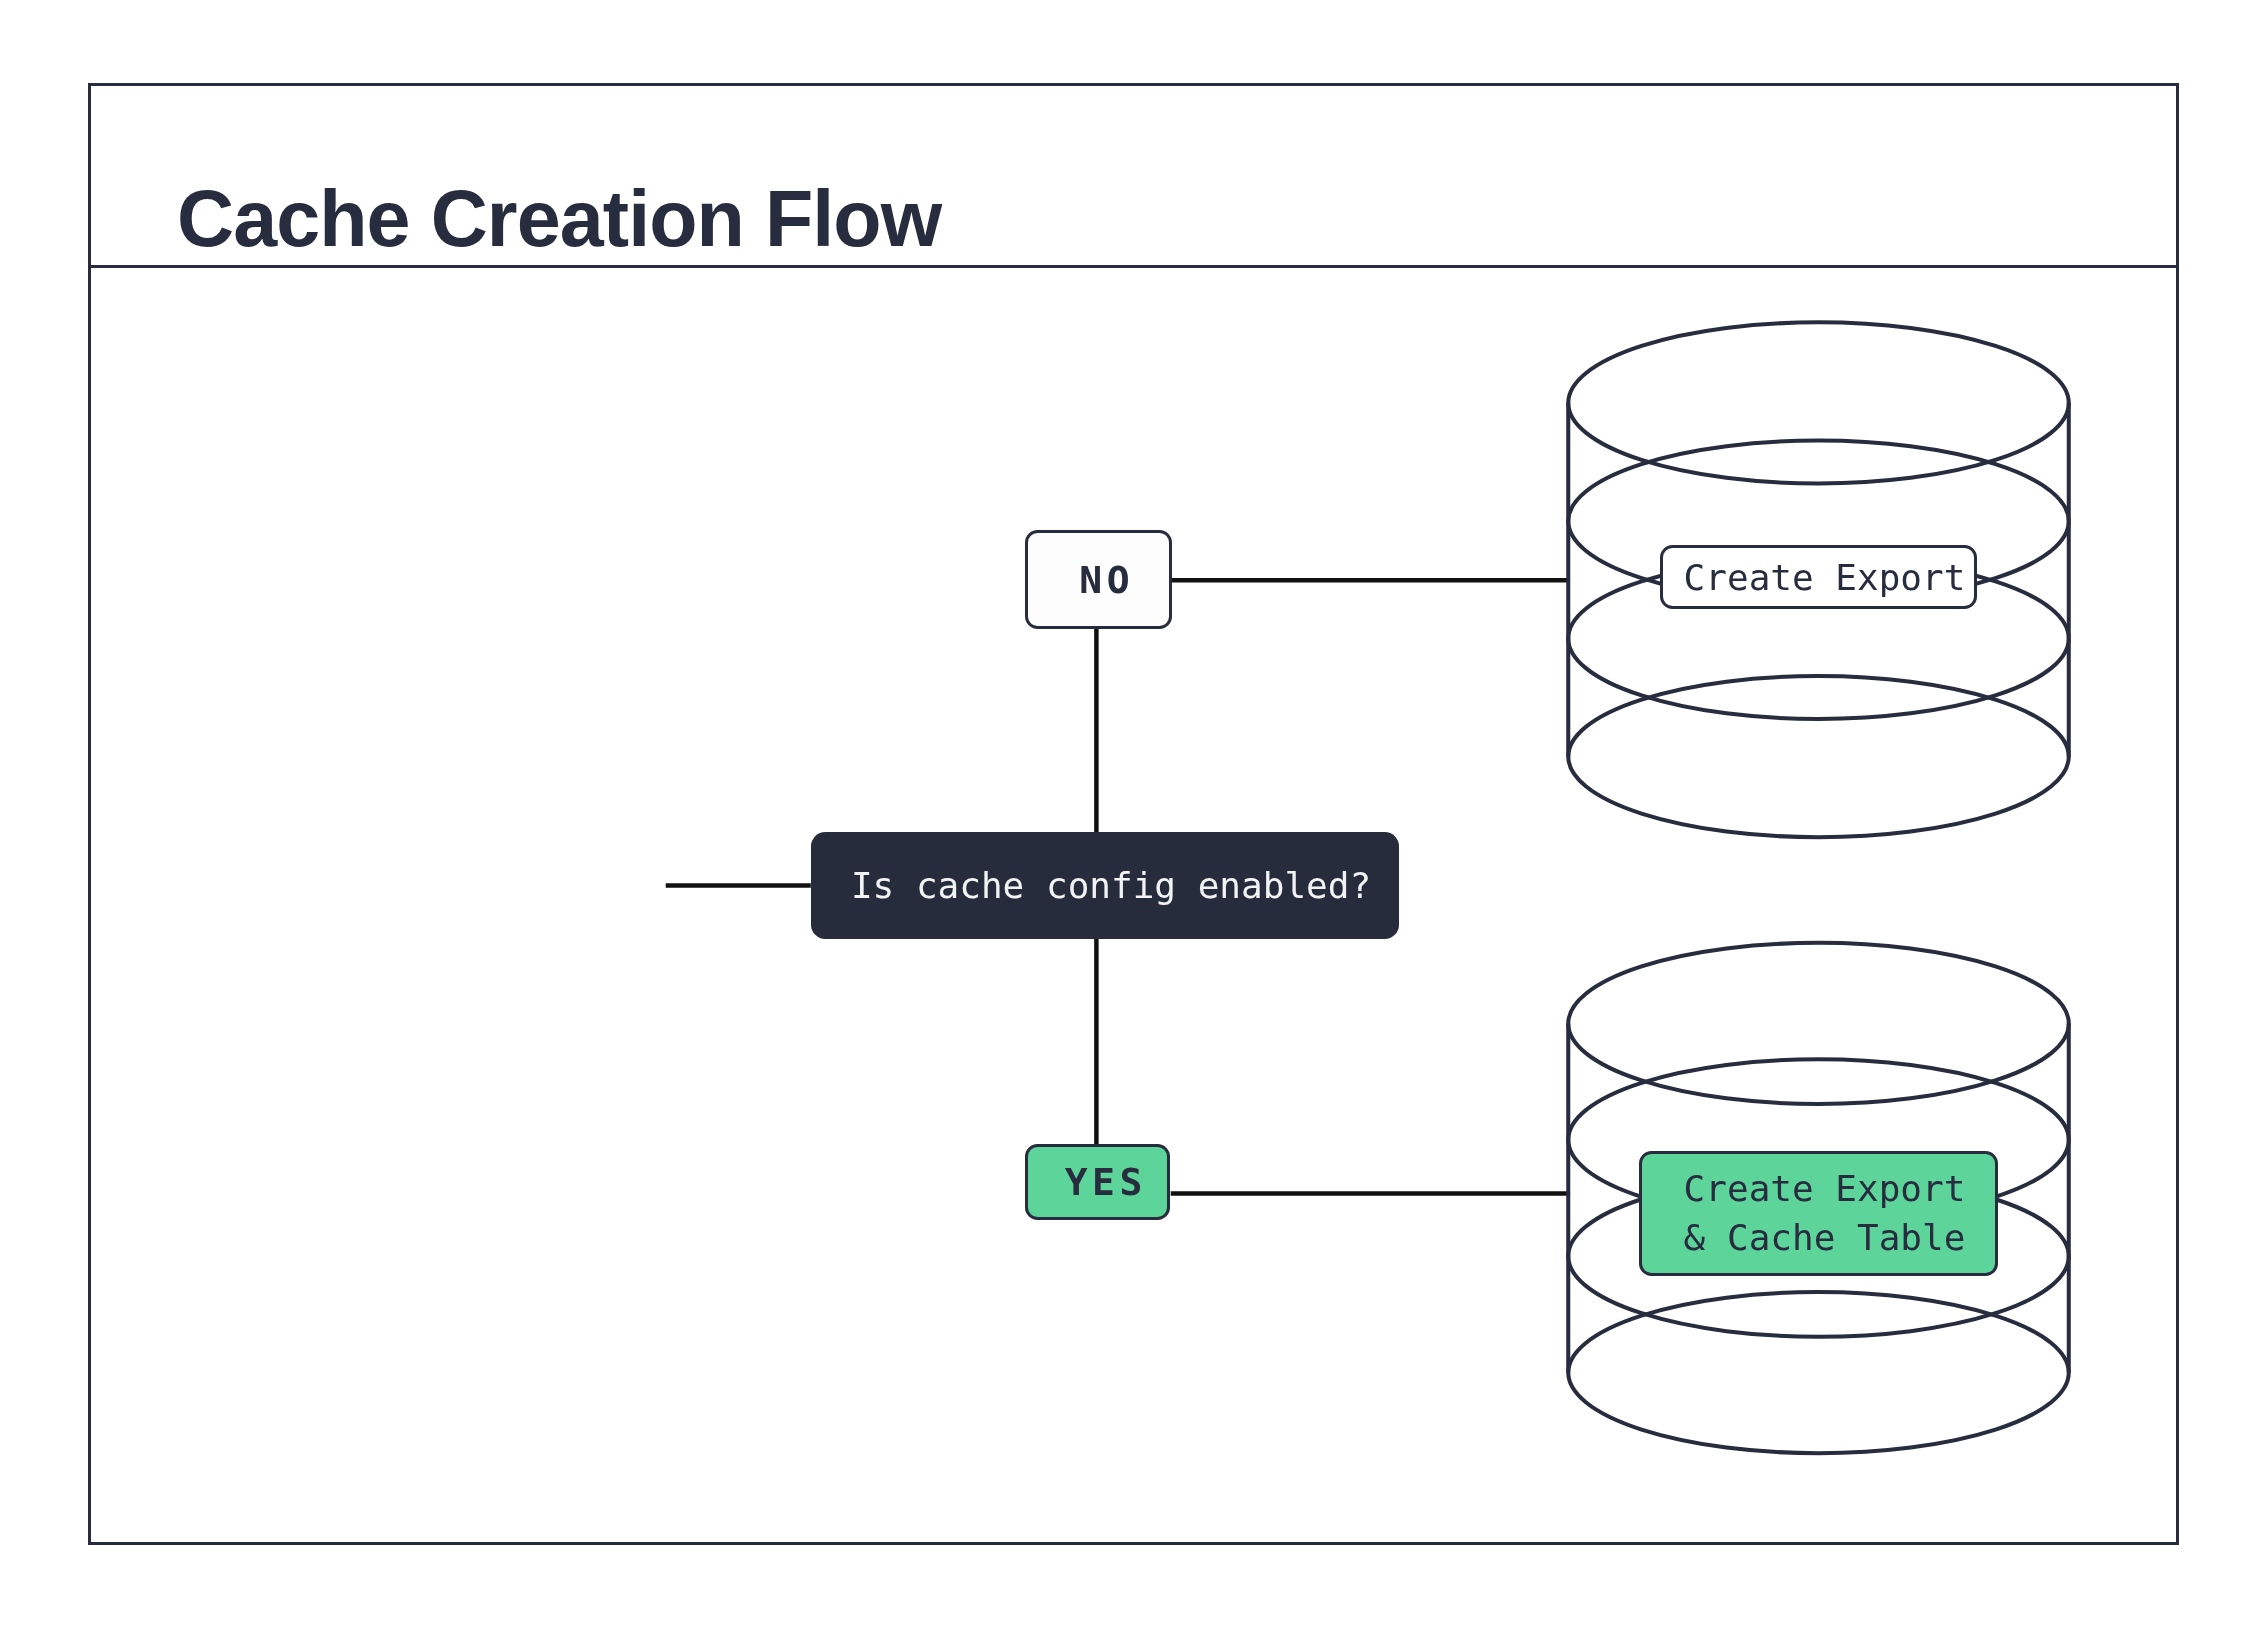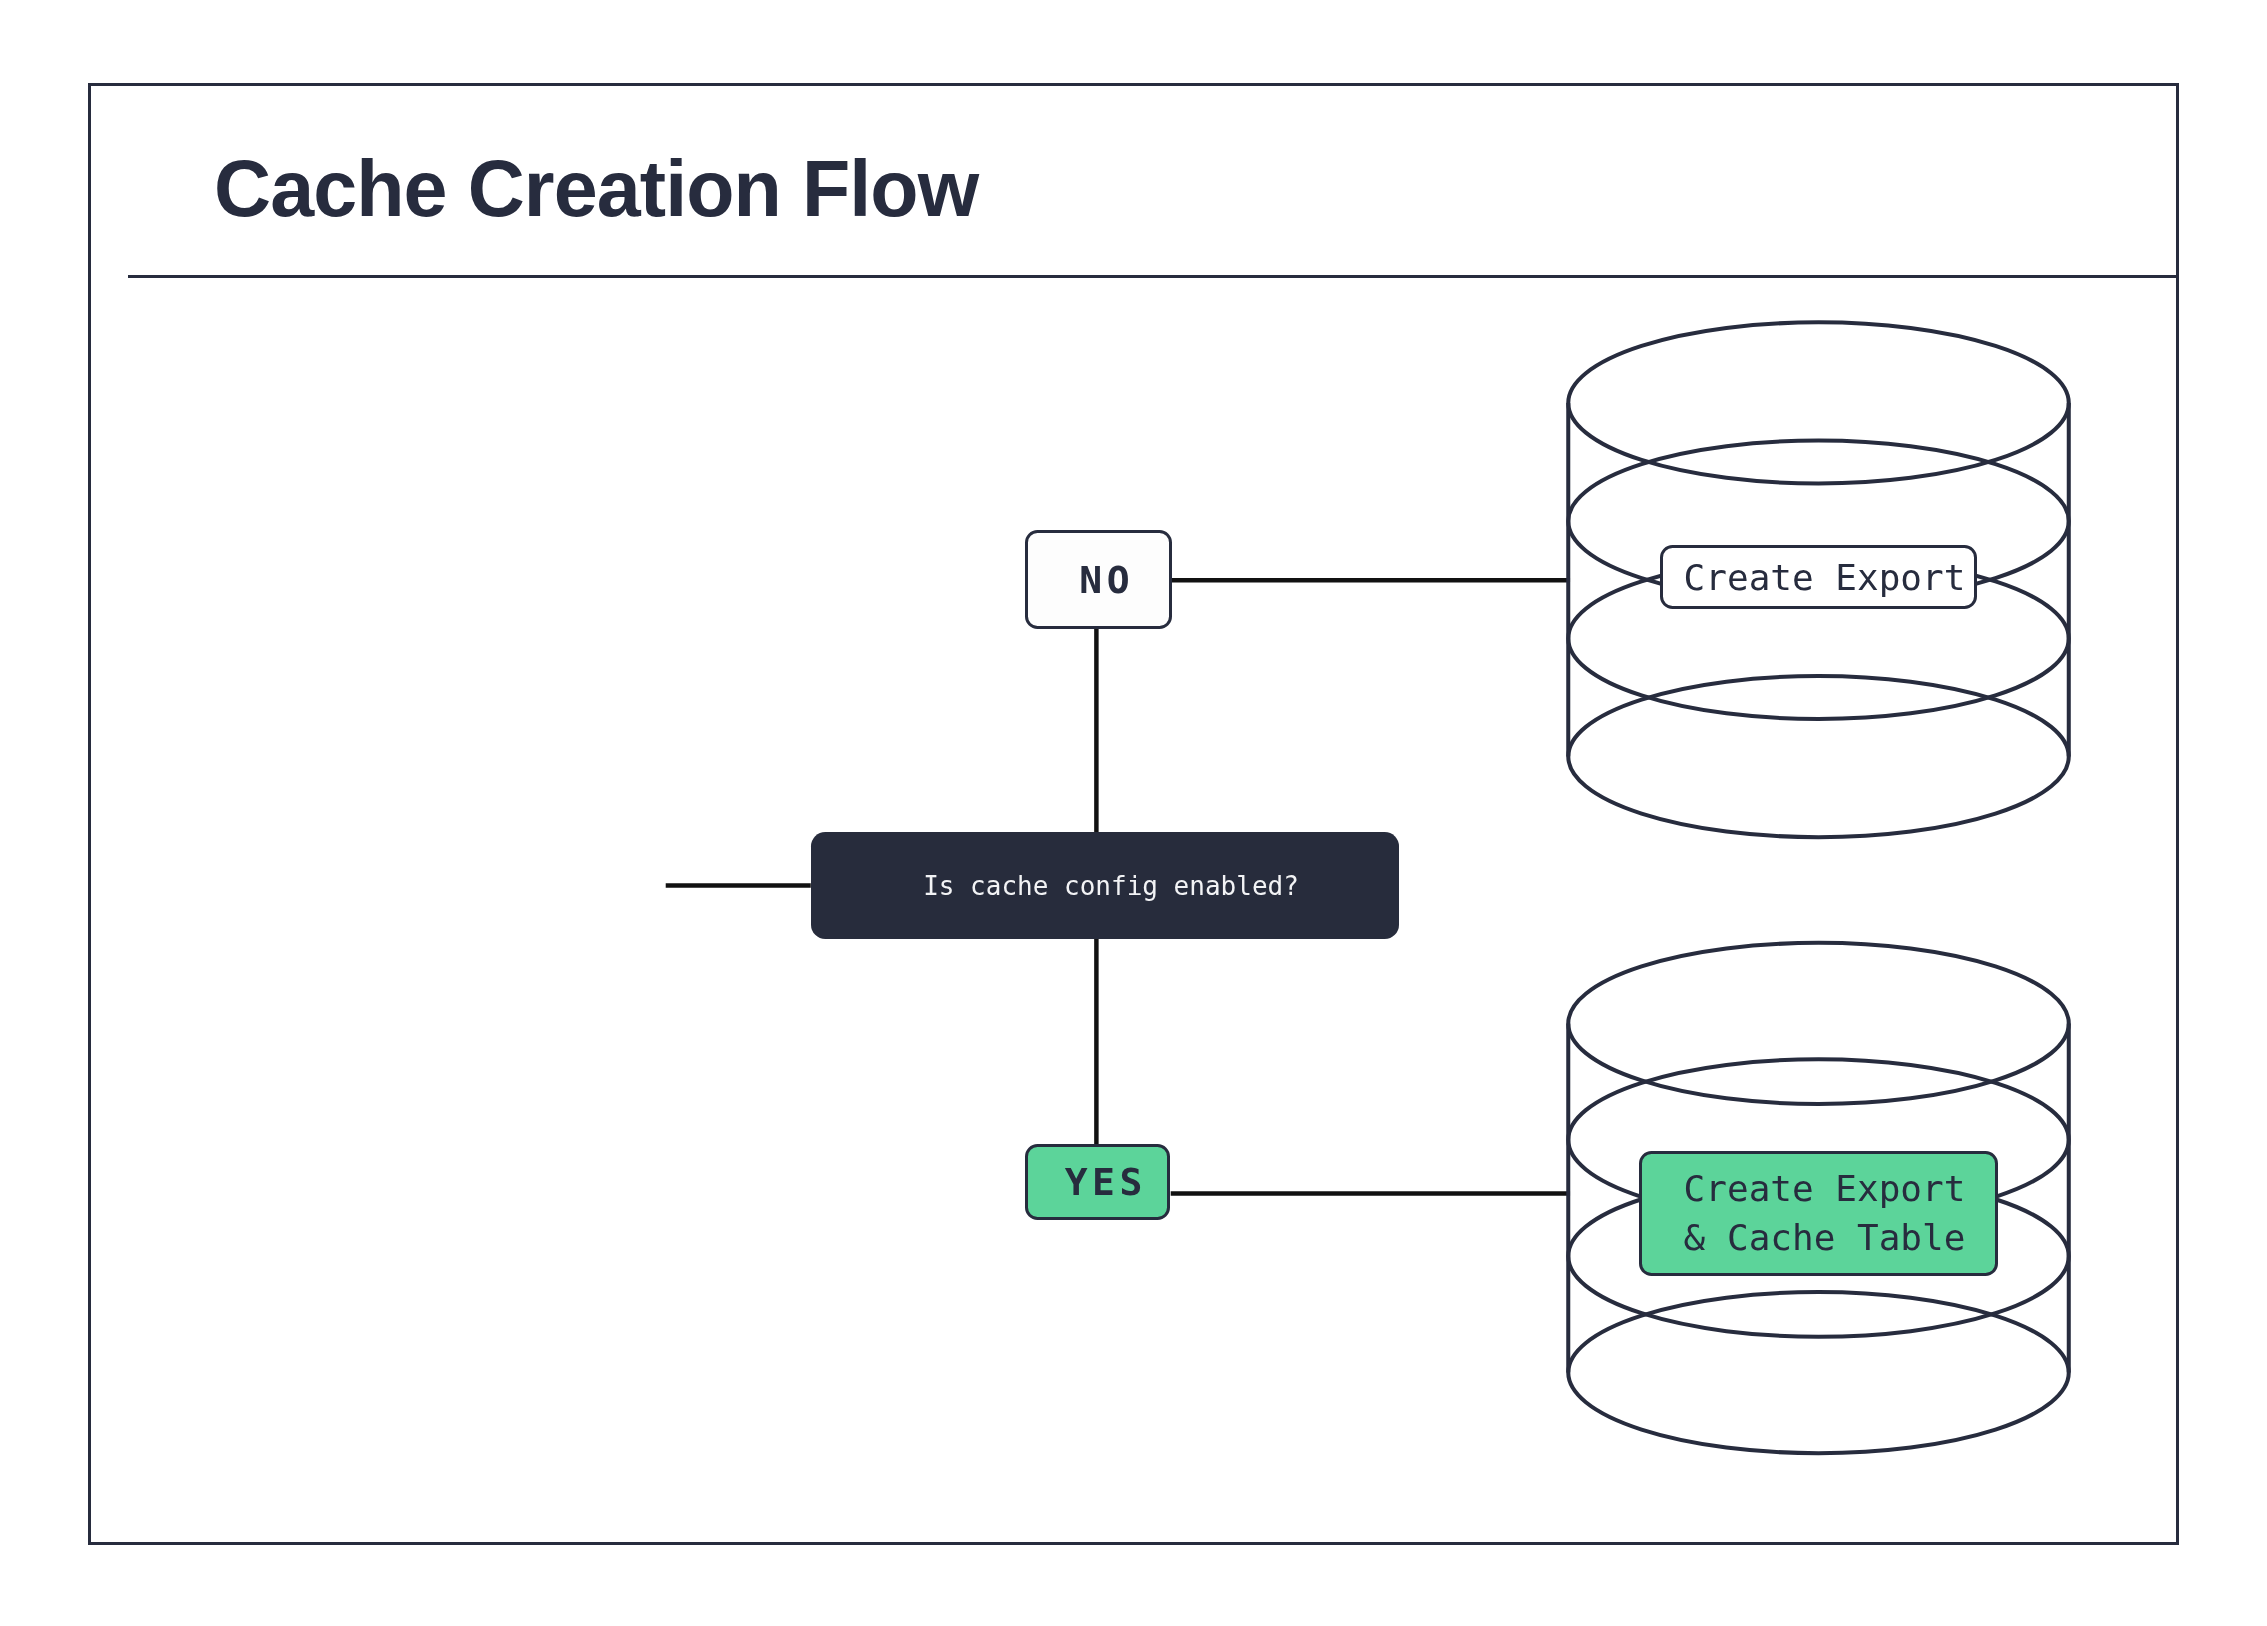--- a/index.html
+++ b/index.html
@@ -14,27 +14,26 @@
   .frame {
     position: absolute;
     left: 88px; top: 83px;
     width: 2091px; height: 1462px;
     border: 3.6px solid #272c3e;
     box-sizing: border-box;
     background: #ffffff;
   }
   .header {
     position: absolute;
-    left: 0; top: 16px; right: 0;
+    left: 0; top: 6px; right: 0;
     height: 176px;
     border-bottom: 3.6px solid #272c3e;
     display: flex;
-    align-items: center;
+    align-items: flex-end;
     box-sizing: border-box;
-    margin-left: 37px;
   }
   .title {
     margin: 0 0 0 86px;
     font-size: 79px;
     font-weight: 700;
     letter-spacing: -0.9px;
     color: #272c3e;
     font-family: "Liberation Sans", sans-serif;
   }
   .flow-svg {
@@ -58,21 +57,21 @@
     background: #5cd49a;
     border: 3.6px solid #272c3e;
     border-radius: 12.5px;
     font-size: 36px;
   }
   .node-decision {
     left: 811px; top: 832px; width: 588px; height: 107px;
     background: #272c3c;
     color: #f2f3f5;
     border-radius: 14.3px;
-    font-size: 26px;
+    font-size: 36px;
   }
   .node-no {
     left: 1025px; top: 530px; width: 147px; height: 99px;
     background: #fdfdfd;
     border: 3.6px solid #272c3e;
     border-radius: 12.5px;
     font-size: 38px;
     font-weight: 700;
     letter-spacing: 4.5px;
     text-indent: 4.5px;

